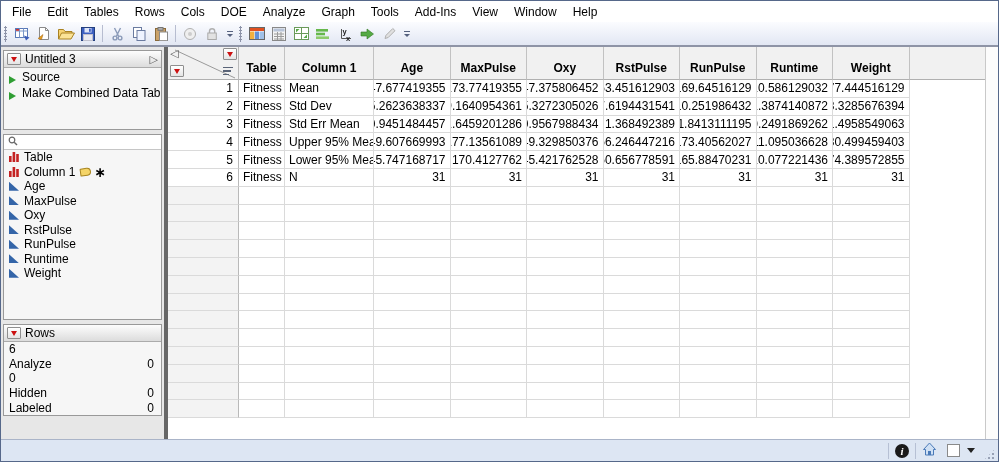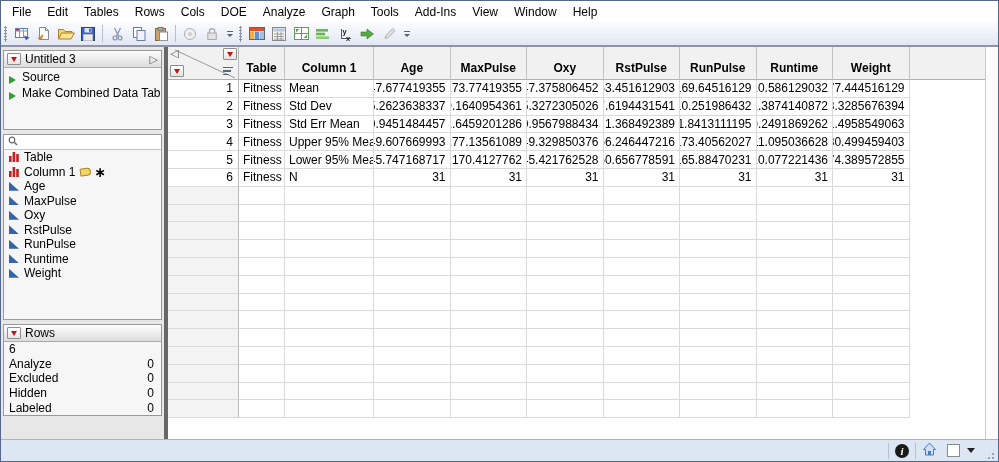--- a/index.html
+++ b/index.html
@@ -341,21 +341,20 @@
           <span class="panel-title">Rows</span>
         </div>
         <div class="rows-stat">
           <span>6</span>
         </div>
         <div class="rows-stat">
           <span class="lbl">Analyze</span>
           <span>0</span>
         </div>
         <div class="rows-stat">
-          <span class="lbl">Excluded</span>
           <span>0</span>
         </div>
         <div class="rows-stat">
           <span class="lbl">Hidden</span>
           <span>0</span>
         </div>
         <div class="rows-stat">
           <span class="lbl">Labeled</span>
           <span>0</span>
         </div>

